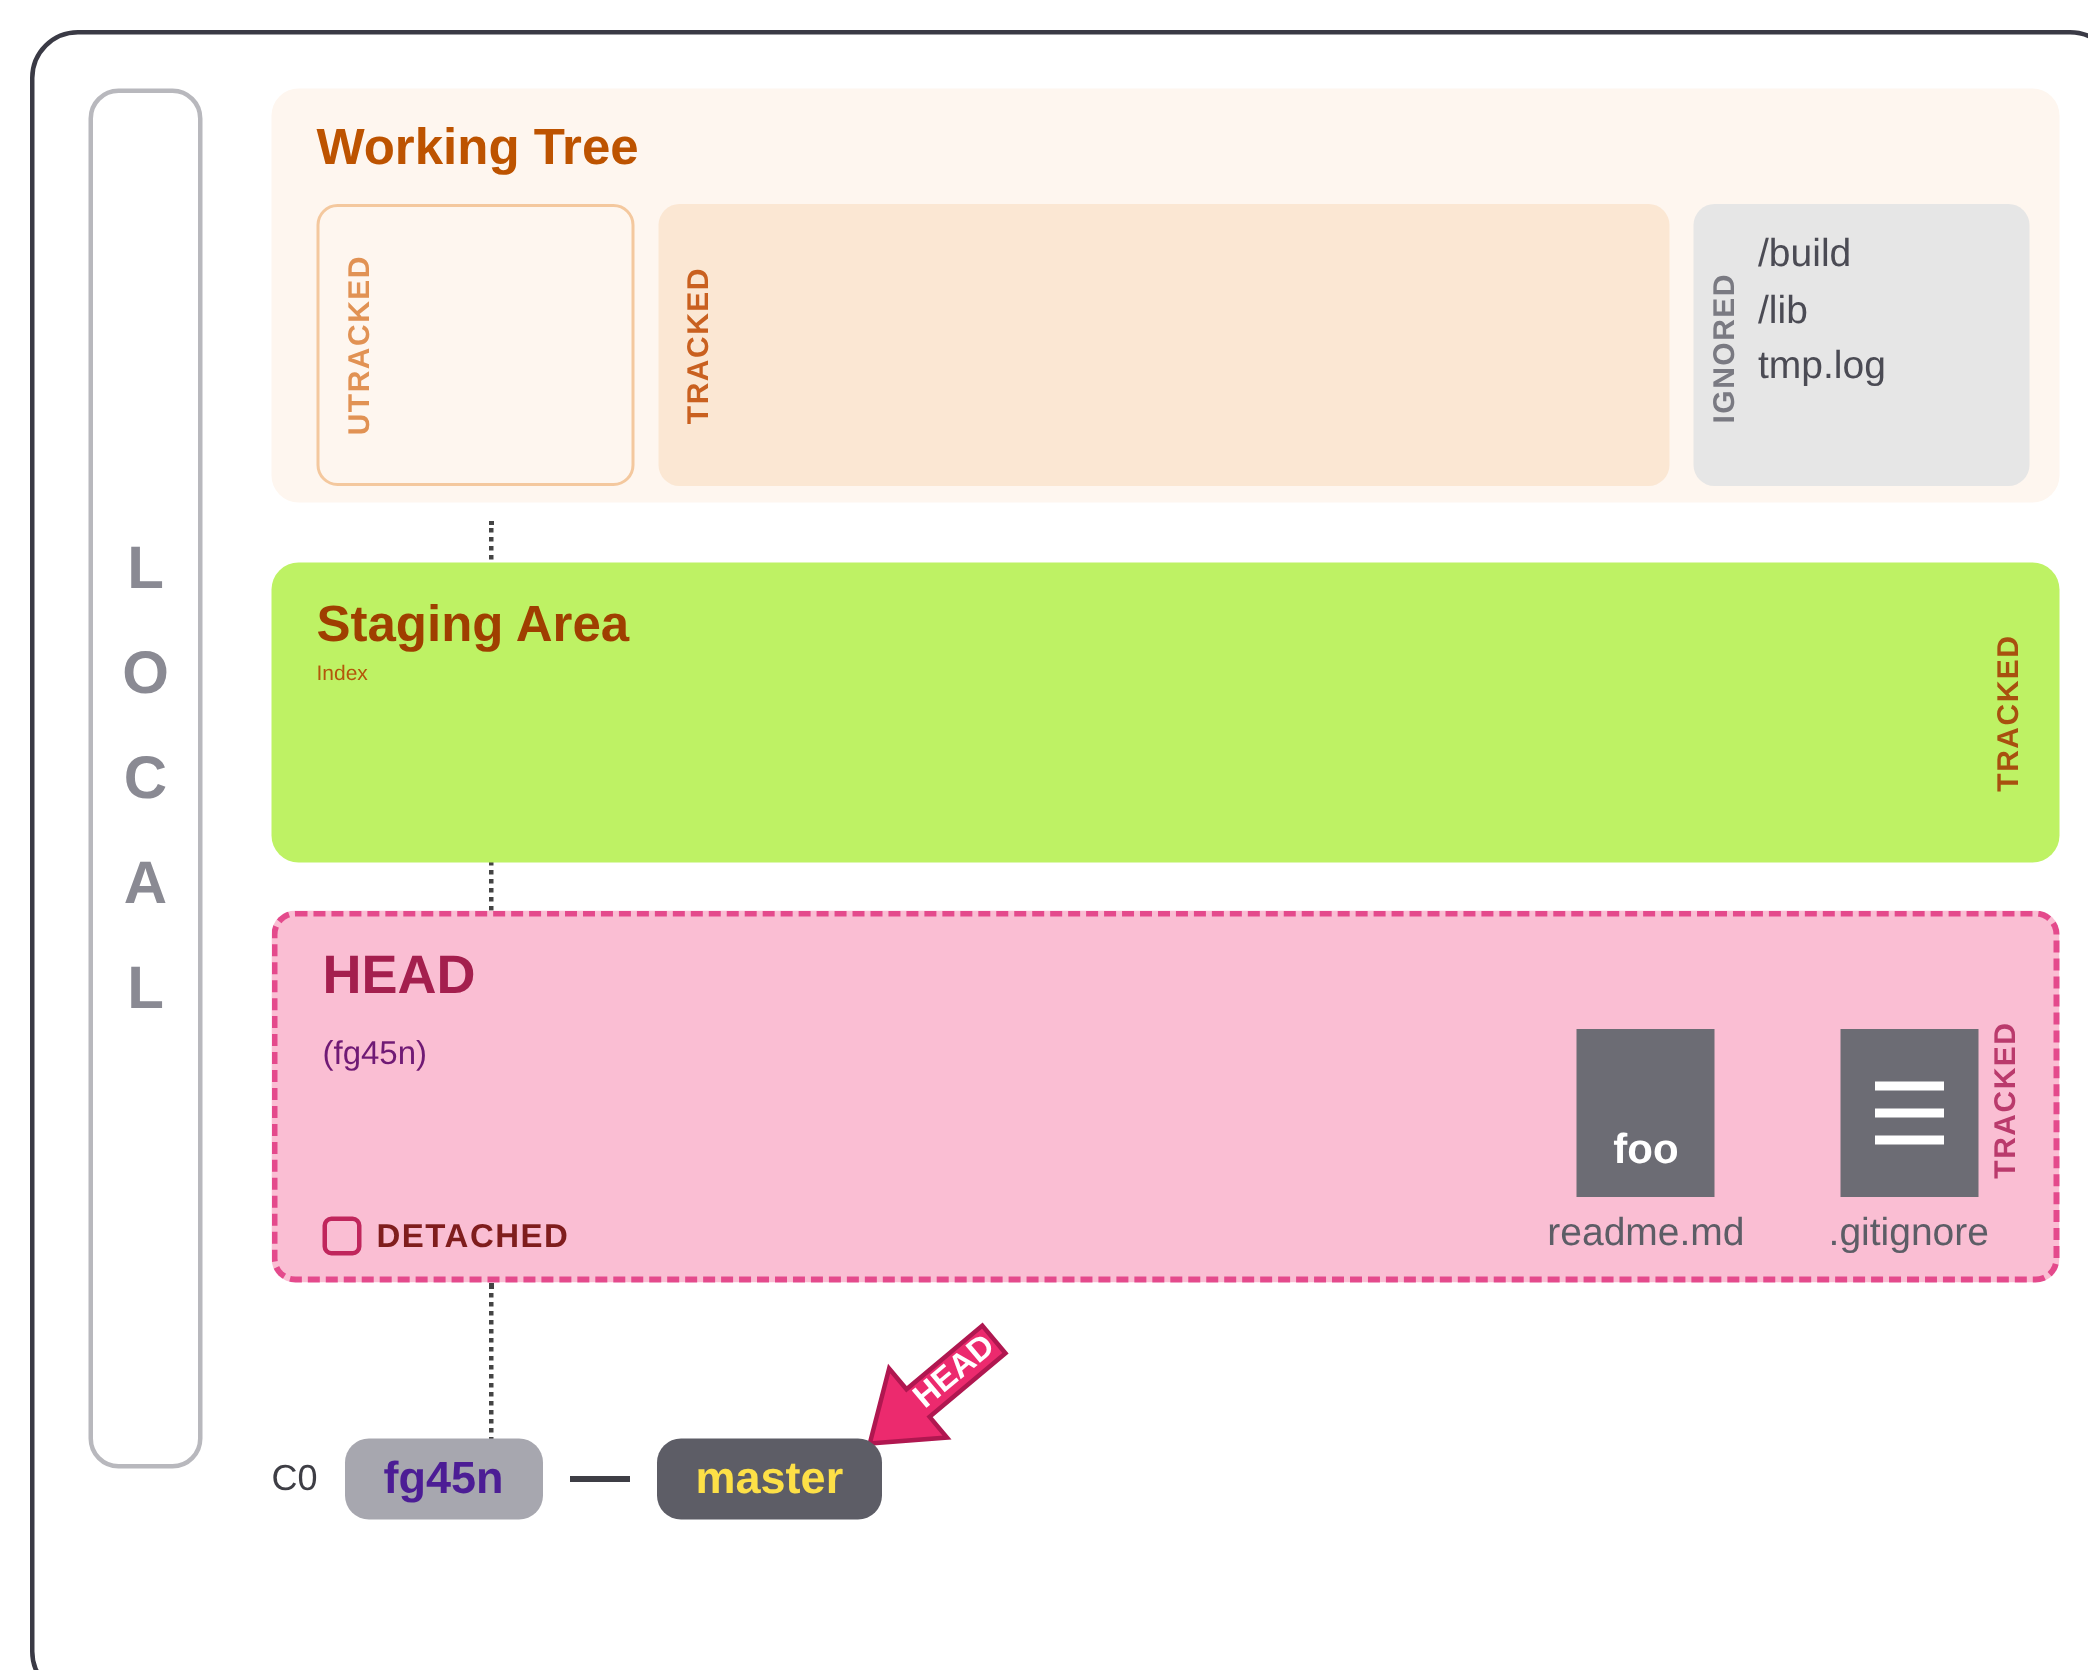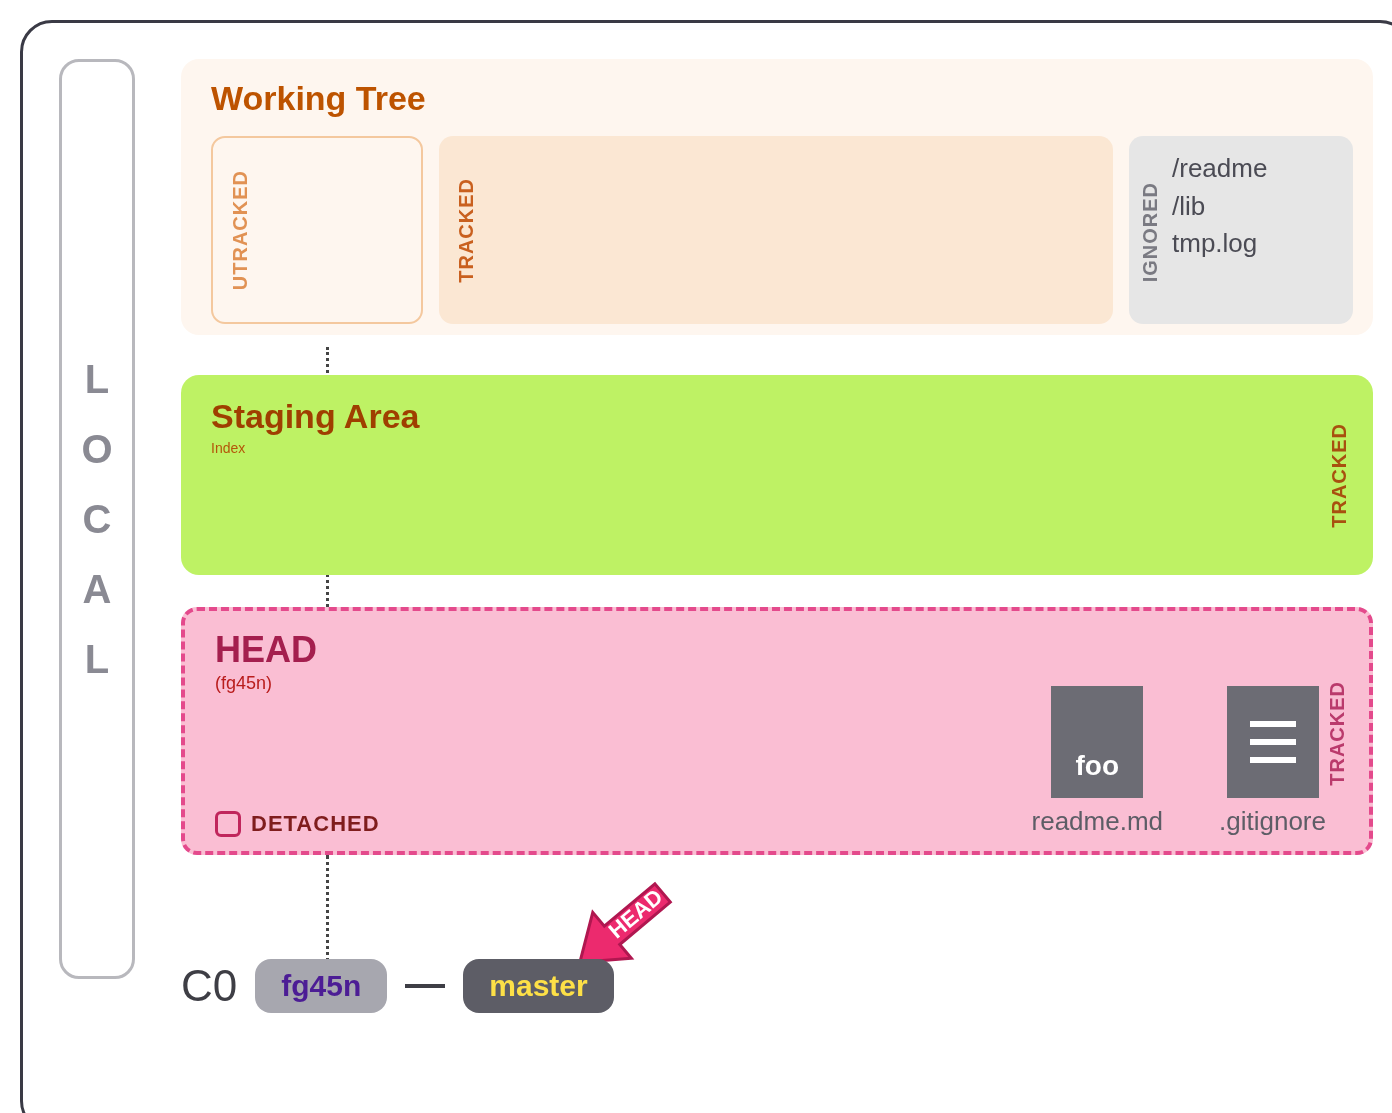--- a/index.html
+++ b/index.html
@@ -101,21 +101,21 @@
   .headbox {
     position:absolute; left:0; right:0; top:548px; height:248px;
     border: 4px dashed #e44a8c;
     background:#fabed3;
     border-radius:16px;
     padding:18px 20px 14px 30px;
     display:flex;
   }
   .head-left { flex:1; display:flex; flex-direction:column; }
   .head-title { color:#a41f4e; font-size:36px; font-weight:800; }
-  .head-hash  { color:#b91c1c; font-size:18px; margin-top:2px; }
+  .head-hash  { color:#701a75; font-size:22px; margin-top:18px; }
   .detached-row { margin-top:auto; display:flex; align-items:center; gap:10px; }
   .det-box { width:26px; height:26px; border:3px solid #c0265c; border-radius:6px; }
   .detached-row span { color:#7f1d1d; font-size:22px; font-weight:700; letter-spacing:1px; }
   .head-tracked { writing-mode: vertical-rl; transform: rotate(180deg); font-weight:800; font-size:20px; color:#ba3a6c; letter-spacing:1px; align-self:center; }
 
   
   .files { display:flex; gap:56px; align-items:flex-end; margin-left:70px; }
   .file { display:flex; flex-direction:column; align-items:center; gap:8px; }
   .file-icon { width:92px; height:112px; background:#6c6c74; display:flex; align-items:center; justify-content:center; }
   .file-icon.lines::before{
@@ -135,21 +135,21 @@
     position:absolute; left:145px; top:288px; height:290px; width:0;
     border-left:3px dotted #444;
   }
   .dotted2 {
     position:absolute; left:145px; top:796px; height:120px; width:0;
     border-left:3px dotted #444;
   }
 
   
   .commit-row { position:absolute; left:0; top:900px; display:flex; align-items:center; gap:18px; }
-  .c0 { color:#3e3e45; font-size:44px; font-weight:500; }
+  .c0 { color:#3e3e45; font-size:24px; font-weight:500; }
   .pill { border-radius:16px; padding:10px 26px; font-size:30px; font-weight:600; }
   .pill.hash { background:#a7a7af; color:#4c1d95; }
   .link-line { width:40px; height:4px; background:#3e3e45; }
   .pill.master { background:#5d5d66; color:#fde047; position:relative; }
 
   
   .head-arrow {
     position:absolute; left:366px; top:818px; width:150px; height:100px;
     transform: rotate(0deg);
   }
@@ -176,21 +176,21 @@
         <div class="wt-row">
           <div class="wt-utracked">
             <div class="vlabel">UTRACKED</div>
           </div>
           <div class="wt-tracked">
             <div class="vlabel">TRACKED</div>
           </div>
           <div class="wt-ignored">
             <div class="vlabel">IGNORED</div>
             <div class="ignored-list">
-              <div>/readme</div>
+              <div>/build</div>
               <div>/lib</div>
               <div>tmp.log</div>
             </div>
           </div>
         </div>
       </div>
 
       <div class="dotted"></div>
 
       <div class="staging">

